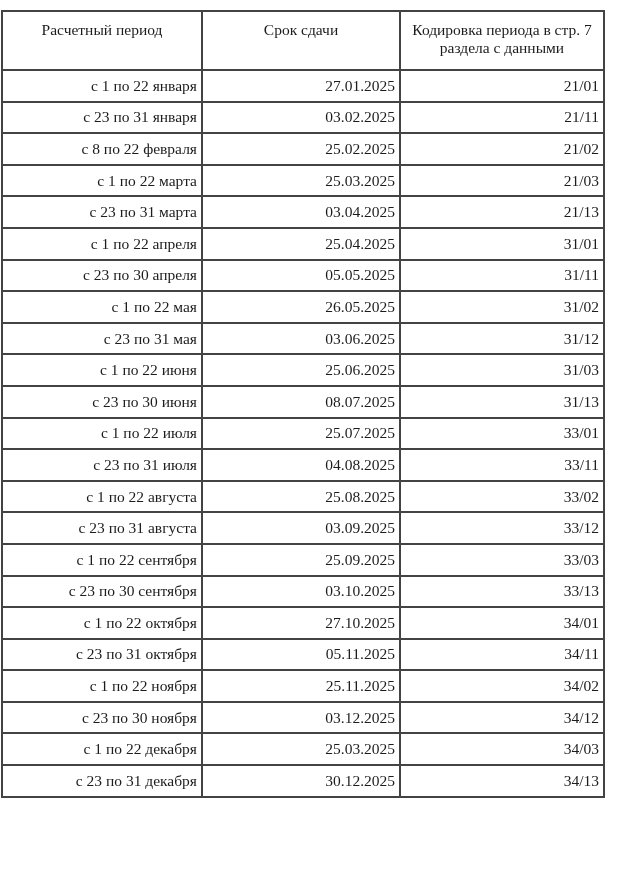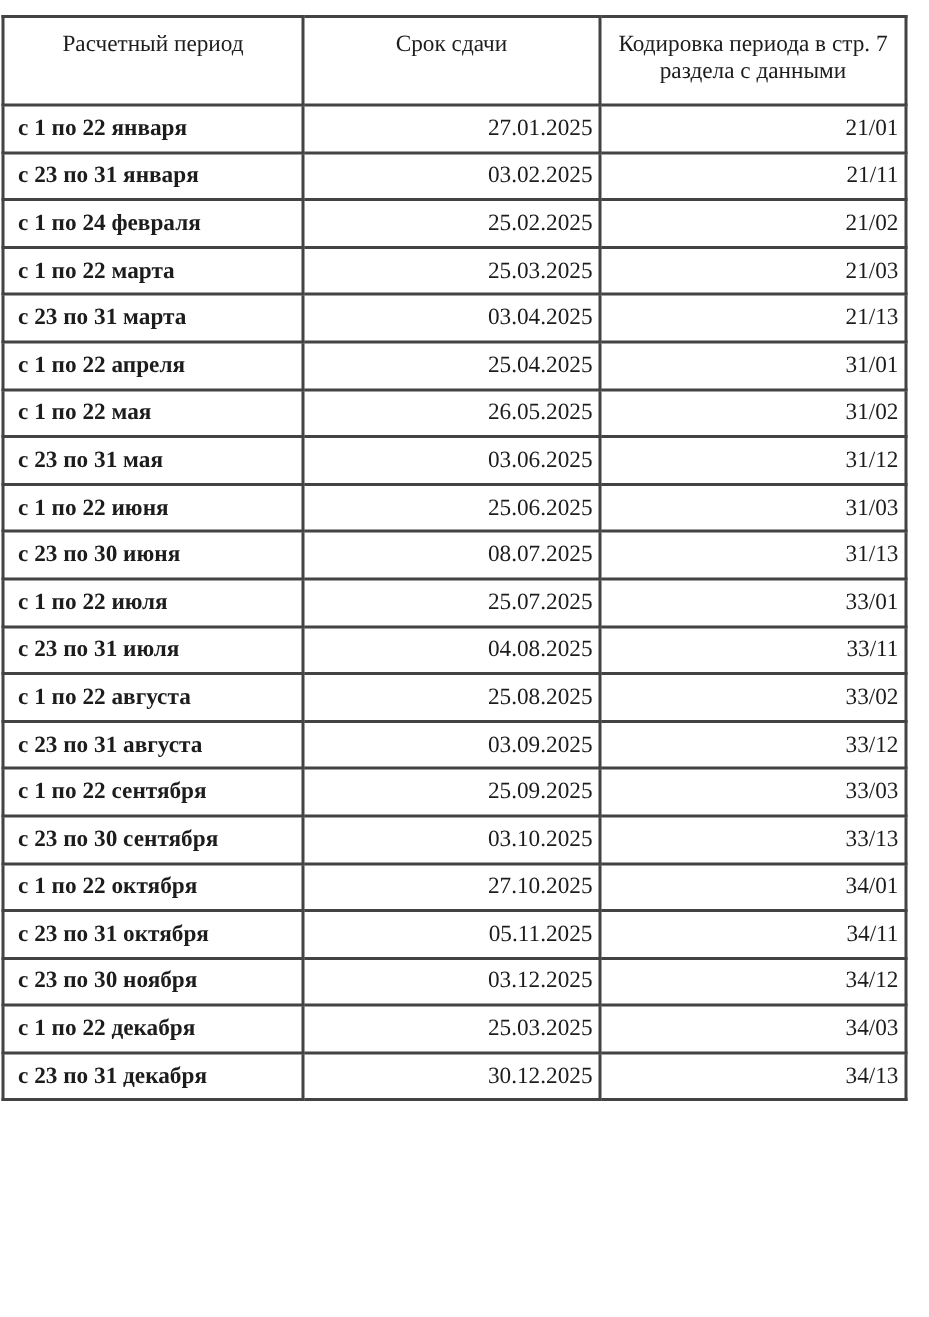--- a/index.html
+++ b/index.html
@@ -41,23 +41,22 @@
     vertical-align: top;
     padding: 9px 6px 0 6px;
     line-height: 18px;
   }
   .doc-table td {
     height: 29.6px;
     vertical-align: middle;
     padding: 0 4px;
   }
   .doc-table td.c0 {
-    text-align: left;
+    text-align: right;
     padding-left: 9px;
-    font-weight: bold;
   }
   .doc-table td.c1,
   .doc-table td.c2 {
     text-align: right;
   }
 </style>
 </head>
 <body>
 
 <table class="doc-table">
@@ -78,38 +77,43 @@
         <td class="c0">с 1 по 22 января</td>
         <td class="c1">27.01.2025</td>
         <td class="c2">21/01</td>
       </tr>
       <tr>
         <td class="c0">с 23 по 31 января</td>
         <td class="c1">03.02.2025</td>
         <td class="c2">21/11</td>
       </tr>
       <tr>
-        <td class="c0">с 1 по 24 февраля</td>
+        <td class="c0">с 8 по 22 февраля</td>
         <td class="c1">25.02.2025</td>
         <td class="c2">21/02</td>
       </tr>
       <tr>
         <td class="c0">с 1 по 22 марта</td>
         <td class="c1">25.03.2025</td>
         <td class="c2">21/03</td>
       </tr>
       <tr>
         <td class="c0">с 23 по 31 марта</td>
         <td class="c1">03.04.2025</td>
         <td class="c2">21/13</td>
       </tr>
       <tr>
         <td class="c0">с 1 по 22 апреля</td>
         <td class="c1">25.04.2025</td>
         <td class="c2">31/01</td>
+      </tr>
+      <tr>
+        <td class="c0">с 23 по 30 апреля</td>
+        <td class="c1">05.05.2025</td>
+        <td class="c2">31/11</td>
       </tr>
       <tr>
         <td class="c0">с 1 по 22 мая</td>
         <td class="c1">26.05.2025</td>
         <td class="c2">31/02</td>
       </tr>
       <tr>
         <td class="c0">с 23 по 31 мая</td>
         <td class="c1">03.06.2025</td>
         <td class="c2">31/12</td>
@@ -158,20 +162,25 @@
         <td class="c0">с 1 по 22 октября</td>
         <td class="c1">27.10.2025</td>
         <td class="c2">34/01</td>
       </tr>
       <tr>
         <td class="c0">с 23 по 31 октября</td>
         <td class="c1">05.11.2025</td>
         <td class="c2">34/11</td>
       </tr>
       <tr>
+        <td class="c0">с 1 по 22 ноября</td>
+        <td class="c1">25.11.2025</td>
+        <td class="c2">34/02</td>
+      </tr>
+      <tr>
         <td class="c0">с 23 по 30 ноября</td>
         <td class="c1">03.12.2025</td>
         <td class="c2">34/12</td>
       </tr>
       <tr>
         <td class="c0">с 1 по 22 декабря</td>
         <td class="c1">25.03.2025</td>
         <td class="c2">34/03</td>
       </tr>
       <tr>

